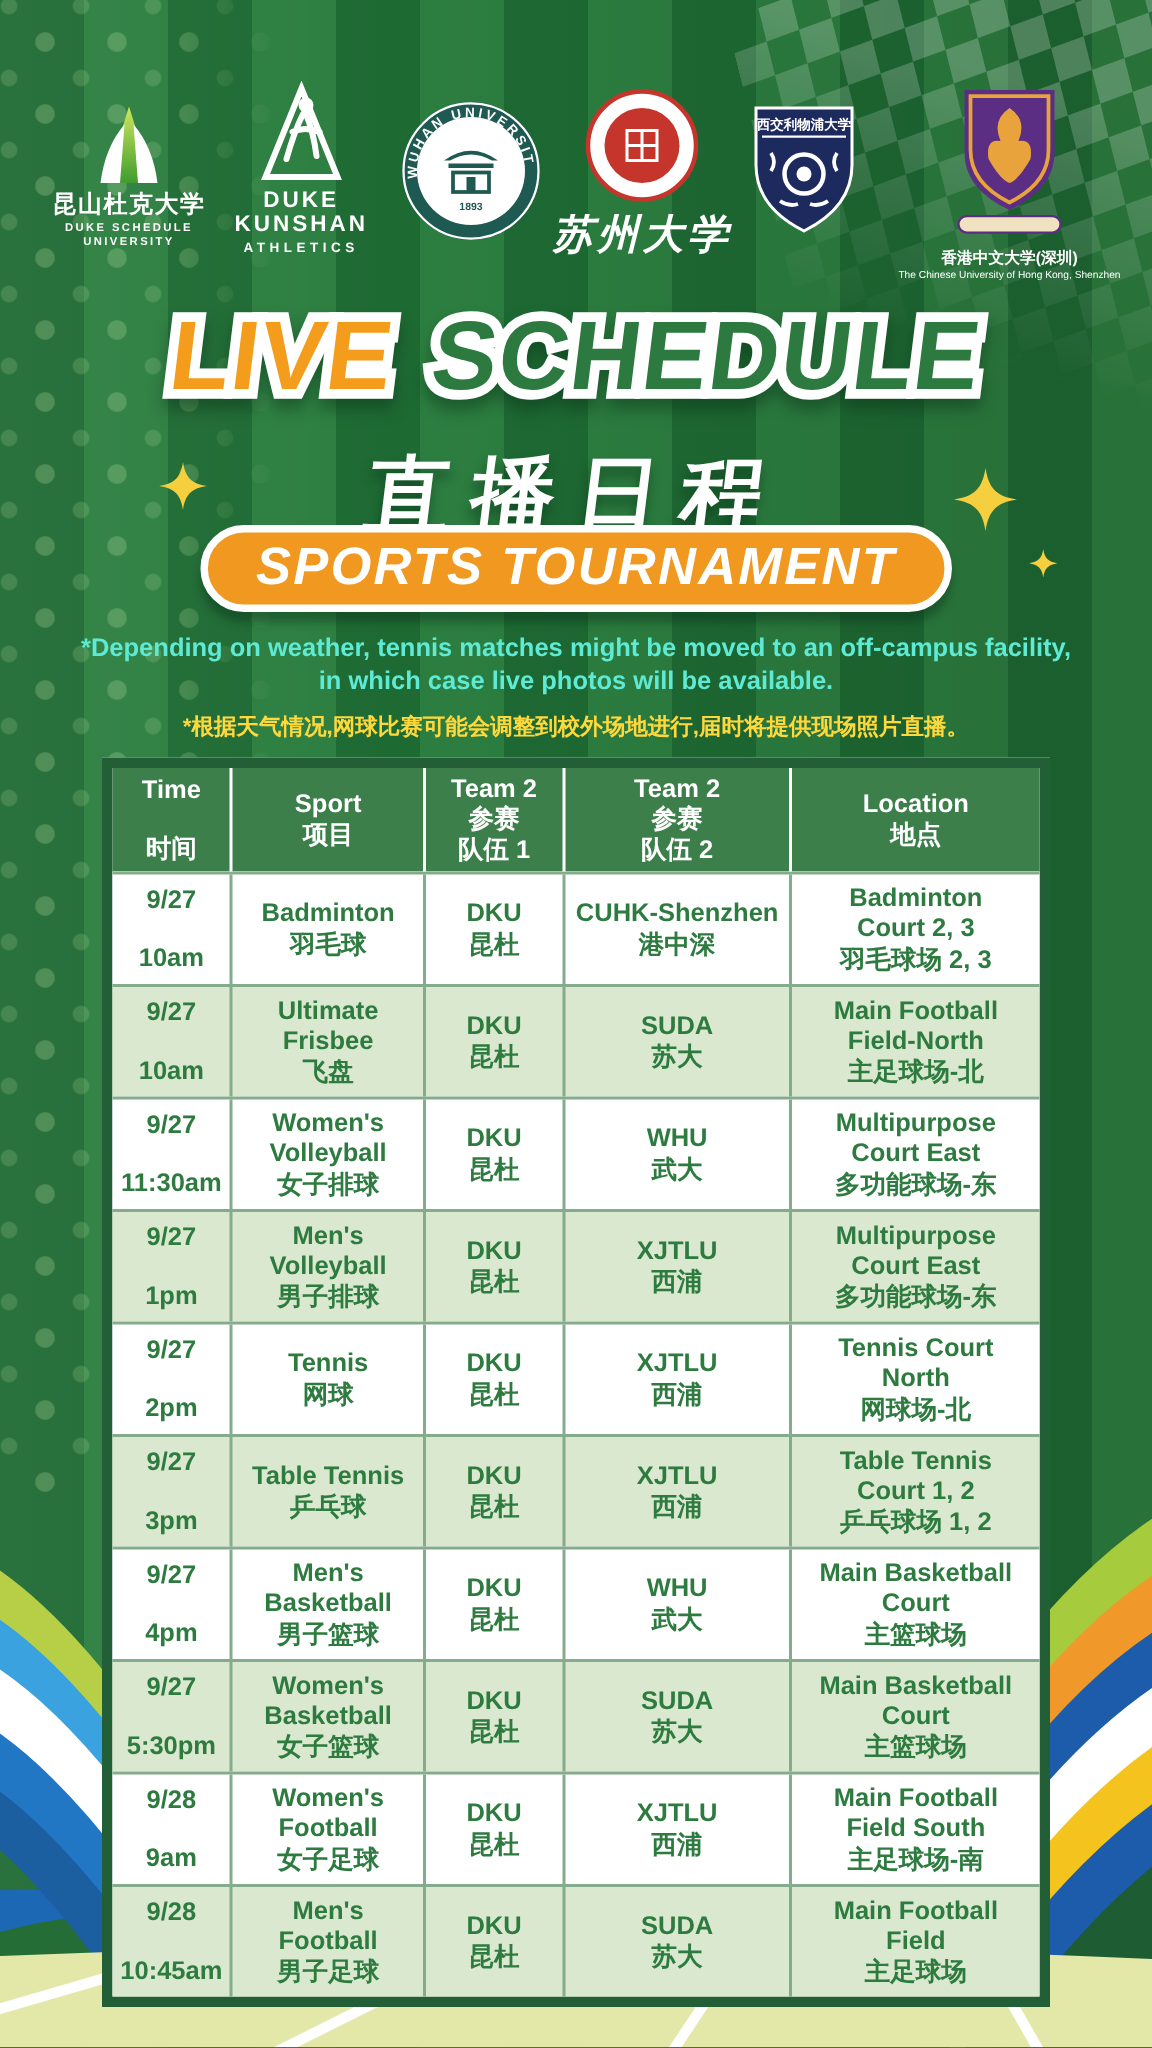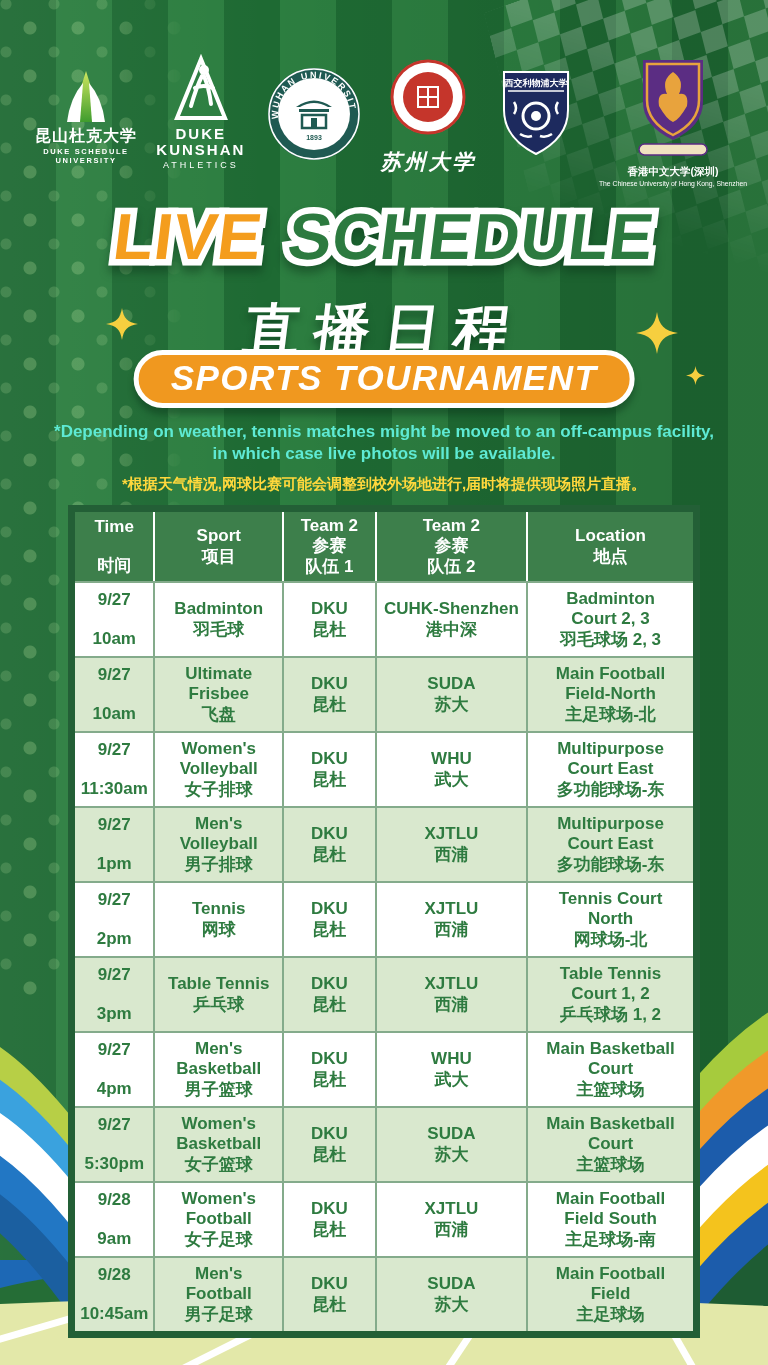--- a/index.html
+++ b/index.html
@@ -26,24 +26,24 @@
 
   
   .logos{position:absolute;left:34px;right:16px;top:52px;height:145px;
          display:flex;justify-content:space-between;align-items:flex-start;z-index:4;}
   .logo{display:flex;flex-direction:column;align-items:center;text-align:center;color:#fff;}
   .logo .cn{font-weight:bold;font-size:16px;letter-spacing:1px;white-space:nowrap;}
   .logo .en-s{font-size:7.5px;letter-spacing:1.6px;font-weight:bold;white-space:nowrap;}
   .lg-dku{width:104px;margin-top:16px;}
   .lg-ath{width:96px;margin-top:2px;}
   .lg-ath .big{font-size:15px;font-weight:bold;letter-spacing:2px;line-height:1.05;}
-  .lg-ath .small{font-size:9px;font-weight:normal;letter-spacing:3px;margin-top:2px;}
+  .lg-ath .small{font-size:9px;font-weight:bold;letter-spacing:3px;margin-top:2px;}
   .lg-whu{width:100px;margin-top:14px;}
   .lg-suda{width:100px;margin-top:6px;}
-  .lg-suda .calli{font-size:21px;font-weight:bold;font-style:italic;letter-spacing:3px;margin-top:12px;white-space:nowrap;}
+  .lg-suda .calli{font-size:27px;font-weight:bold;font-style:italic;letter-spacing:3px;margin-top:2px;white-space:nowrap;}
   .lg-xjtlu{width:86px;margin-top:16px;}
   .lg-cuhk{width:158px;margin-top:4px;}
   .lg-cuhk .cn2{font-size:10.5px;font-weight:bold;margin-top:3px;white-space:nowrap;}
   .lg-cuhk .en2{font-size:6.8px;margin-top:1px;white-space:nowrap;}
 
   
   .title-row{position:absolute;left:0;right:0;top:204px;text-align:center;z-index:4;
              filter:drop-shadow(0 7px 5px rgba(8,48,22,.45));}
   .title-inner{display:inline-block;transform:skewX(-7deg);white-space:nowrap;}
   .ot{position:relative;display:inline-block;font-weight:bold;font-size:65px;letter-spacing:1px;line-height:1;}

